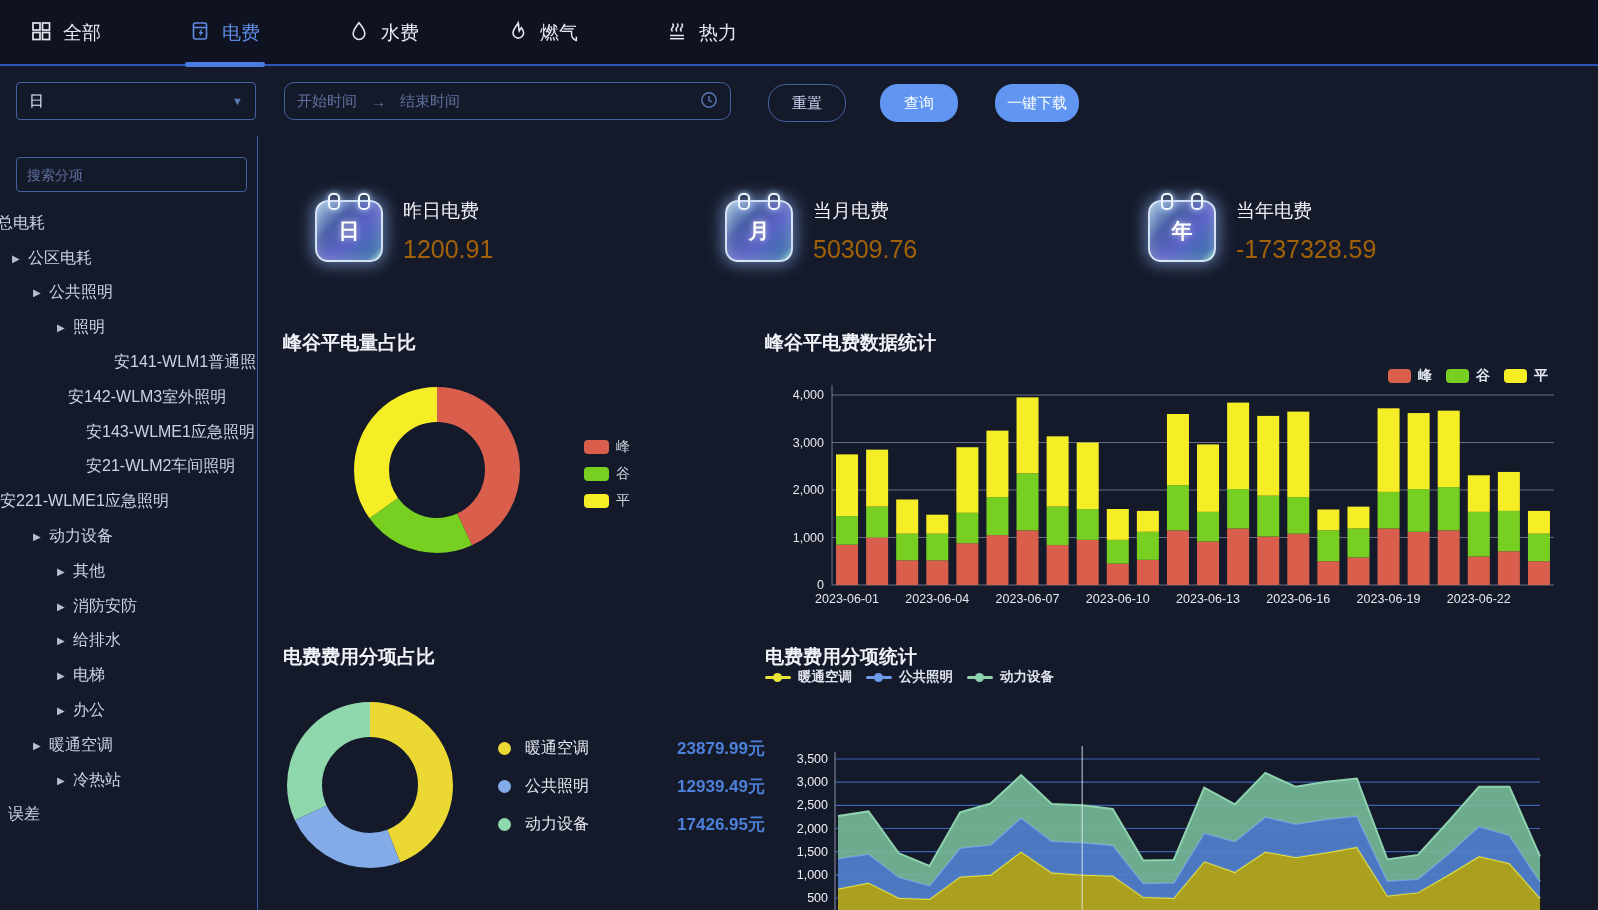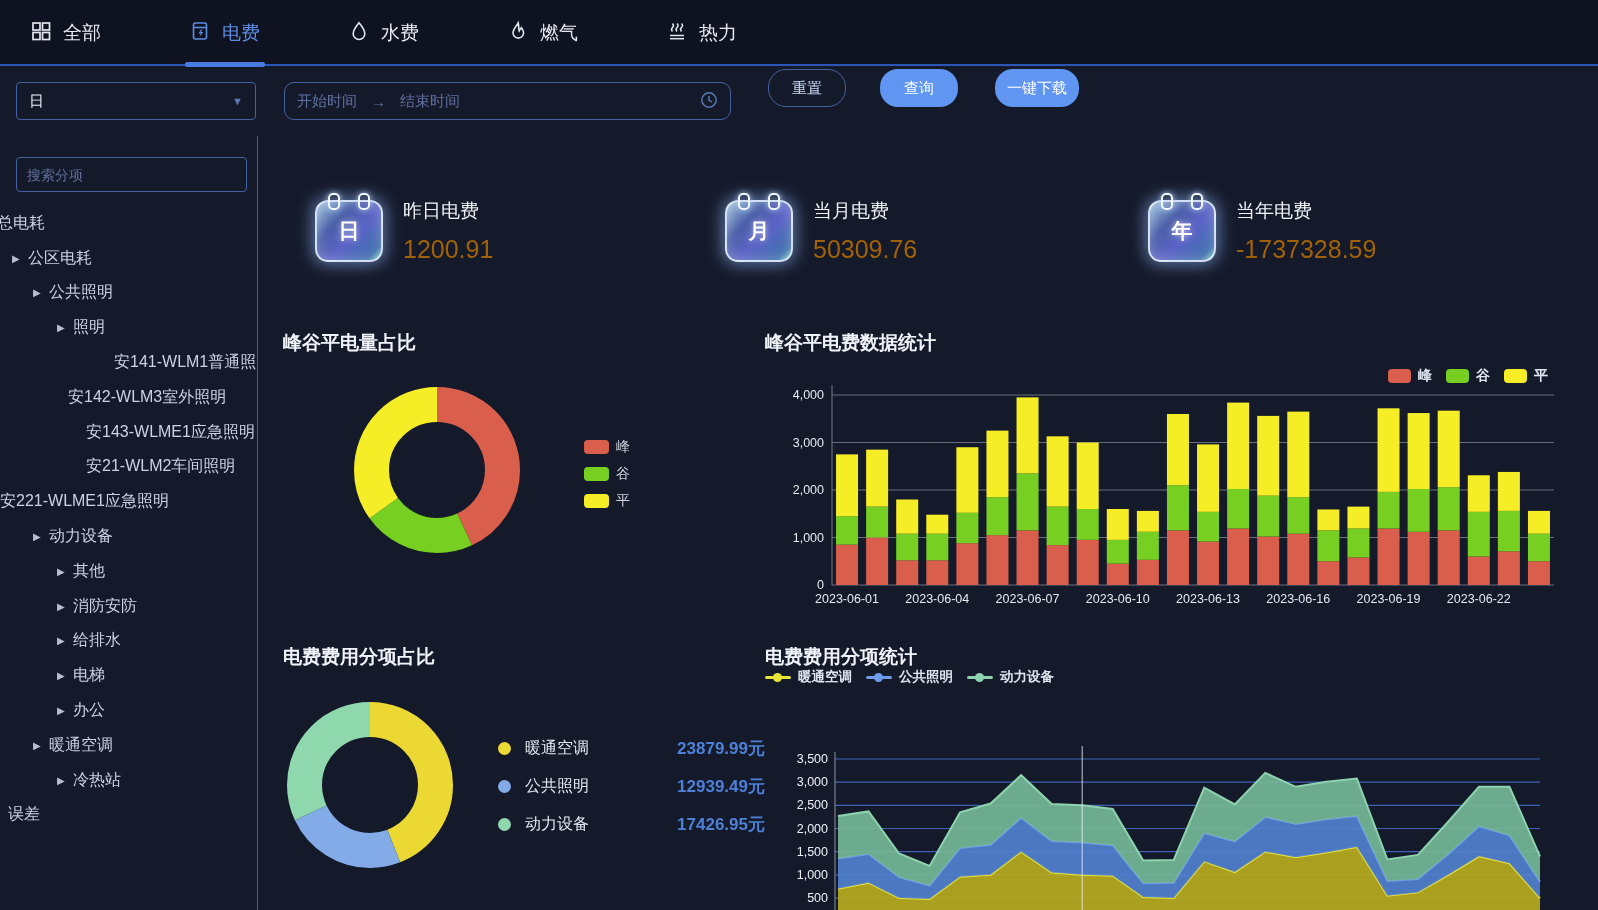--- a/index.html
+++ b/index.html
@@ -15,21 +15,21 @@
   .tab.active{color:#5e8ce2}
   .tab.active svg{stroke:#5e8ce2}
   .tab.active::after{content:"";position:absolute;bottom:-1px;left:50%;transform:translateX(-50%);
        width:80px;height:5px;background:#4a7be0;border-radius:2px;z-index:6}
   
   .fbox{position:absolute;height:38px;border:1px solid #44629f;border-radius:4px;
         display:flex;align-items:center;font-size:15px;box-sizing:border-box}
   .select-box{left:16px;top:82px;width:240px;justify-content:space-between;padding:0 12px}
   .date-box{left:284px;top:82px;width:447px;border-radius:10px;padding:0 12px;gap:14px;color:#5f6f9e}
   .caret-down{color:#5a7ab8;font-size:11px}
-  .btn{position:absolute;top:69px;height:38px;border-radius:18px;display:flex;align-items:center;
+  .btn{position:absolute;top:84px;height:38px;border-radius:18px;display:flex;align-items:center;
        justify-content:center;font-size:15px;cursor:pointer;box-sizing:border-box}
   .btn-outline{left:768px;width:78px;border:1px solid #44629f;color:#ccd8f4;background:transparent}
   .btn-primary{background:#6095f2;color:#fff;border:none}
   #btn-query{left:880px;width:78px}
   #btn-download{left:995px;width:84px}
   
   .sidebar{position:absolute;top:136px;left:0;width:258px;bottom:0;border-right:1px solid #3a5fae;
            overflow:hidden;box-sizing:border-box}
   .search-input{position:absolute;left:16px;top:21px;width:231px;height:35px;background:transparent;
         border:1px solid #44629f;border-radius:4px;color:#e7eaf2;padding:0 10px;font-size:14px;

